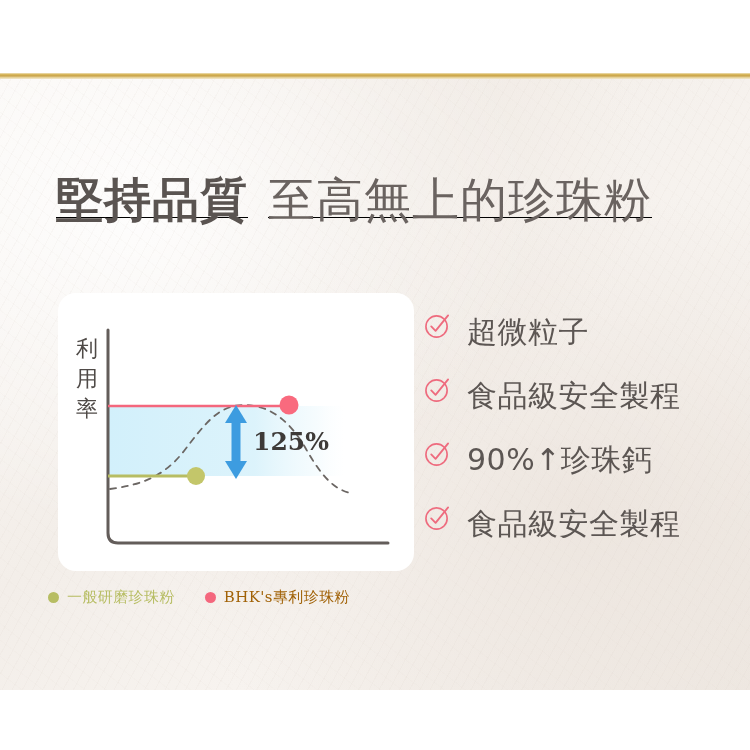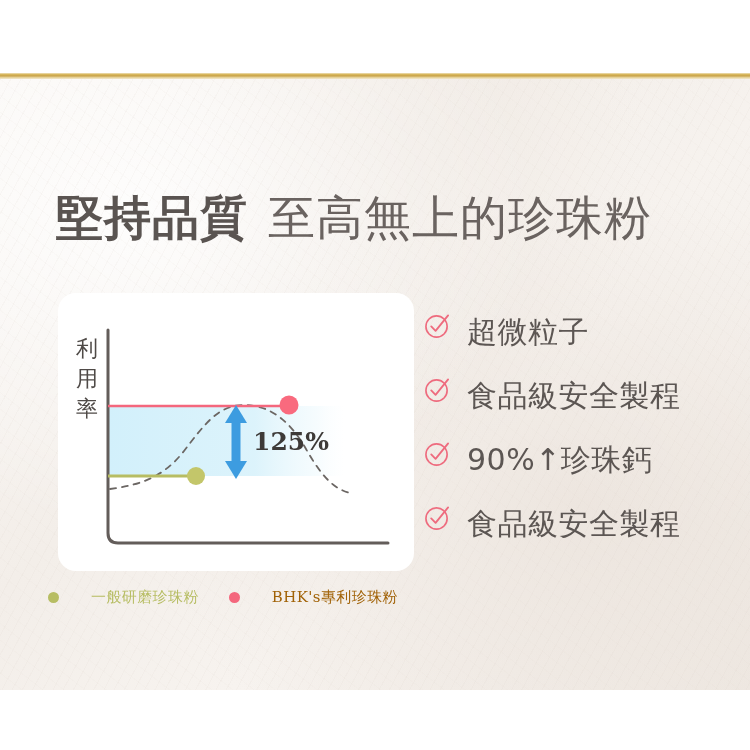--- a/index.html
+++ b/index.html
@@ -70,24 +70,25 @@
     position: absolute;
     left: 0; top: 690px;
     width: 750px; height: 60px;
     background: #ffffff;
   }
 
   
   .headline {
     position: absolute;
     left: 56px;
-    top: 194px;
+    top: 176px;
     white-space: nowrap;
     line-height: 1;
     z-index: 4;
+    text-decoration: underline;
   }
   .headline .hl-strong {
     font-family: "DejaVu Sans", "Liberation Sans", sans-serif;
     font-weight: 700;
     font-size: 47px;
     color: #5a5451;
     letter-spacing: 1px;
   }
   .headline .hl-gap { display: inline-block; width: 20px; }
   .headline .hl-light {
@@ -117,21 +118,20 @@
     left: 48px;
     top: 588px;
     display: flex;
     align-items: center;
     z-index: 4;
   }
   .legend-item {
     display: flex;
     align-items: center;
     white-space: nowrap;
-    gap: 24px;
   }
   .legend-item + .legend-item { margin-left: 30px; }
   .legend-dot {
     width: 11px; height: 11px;
     border-radius: 50%;
     margin-right: 8px;
     flex: none;
   }
   .legend-label {
     font-family: "DejaVu Serif", "Liberation Serif", serif;

